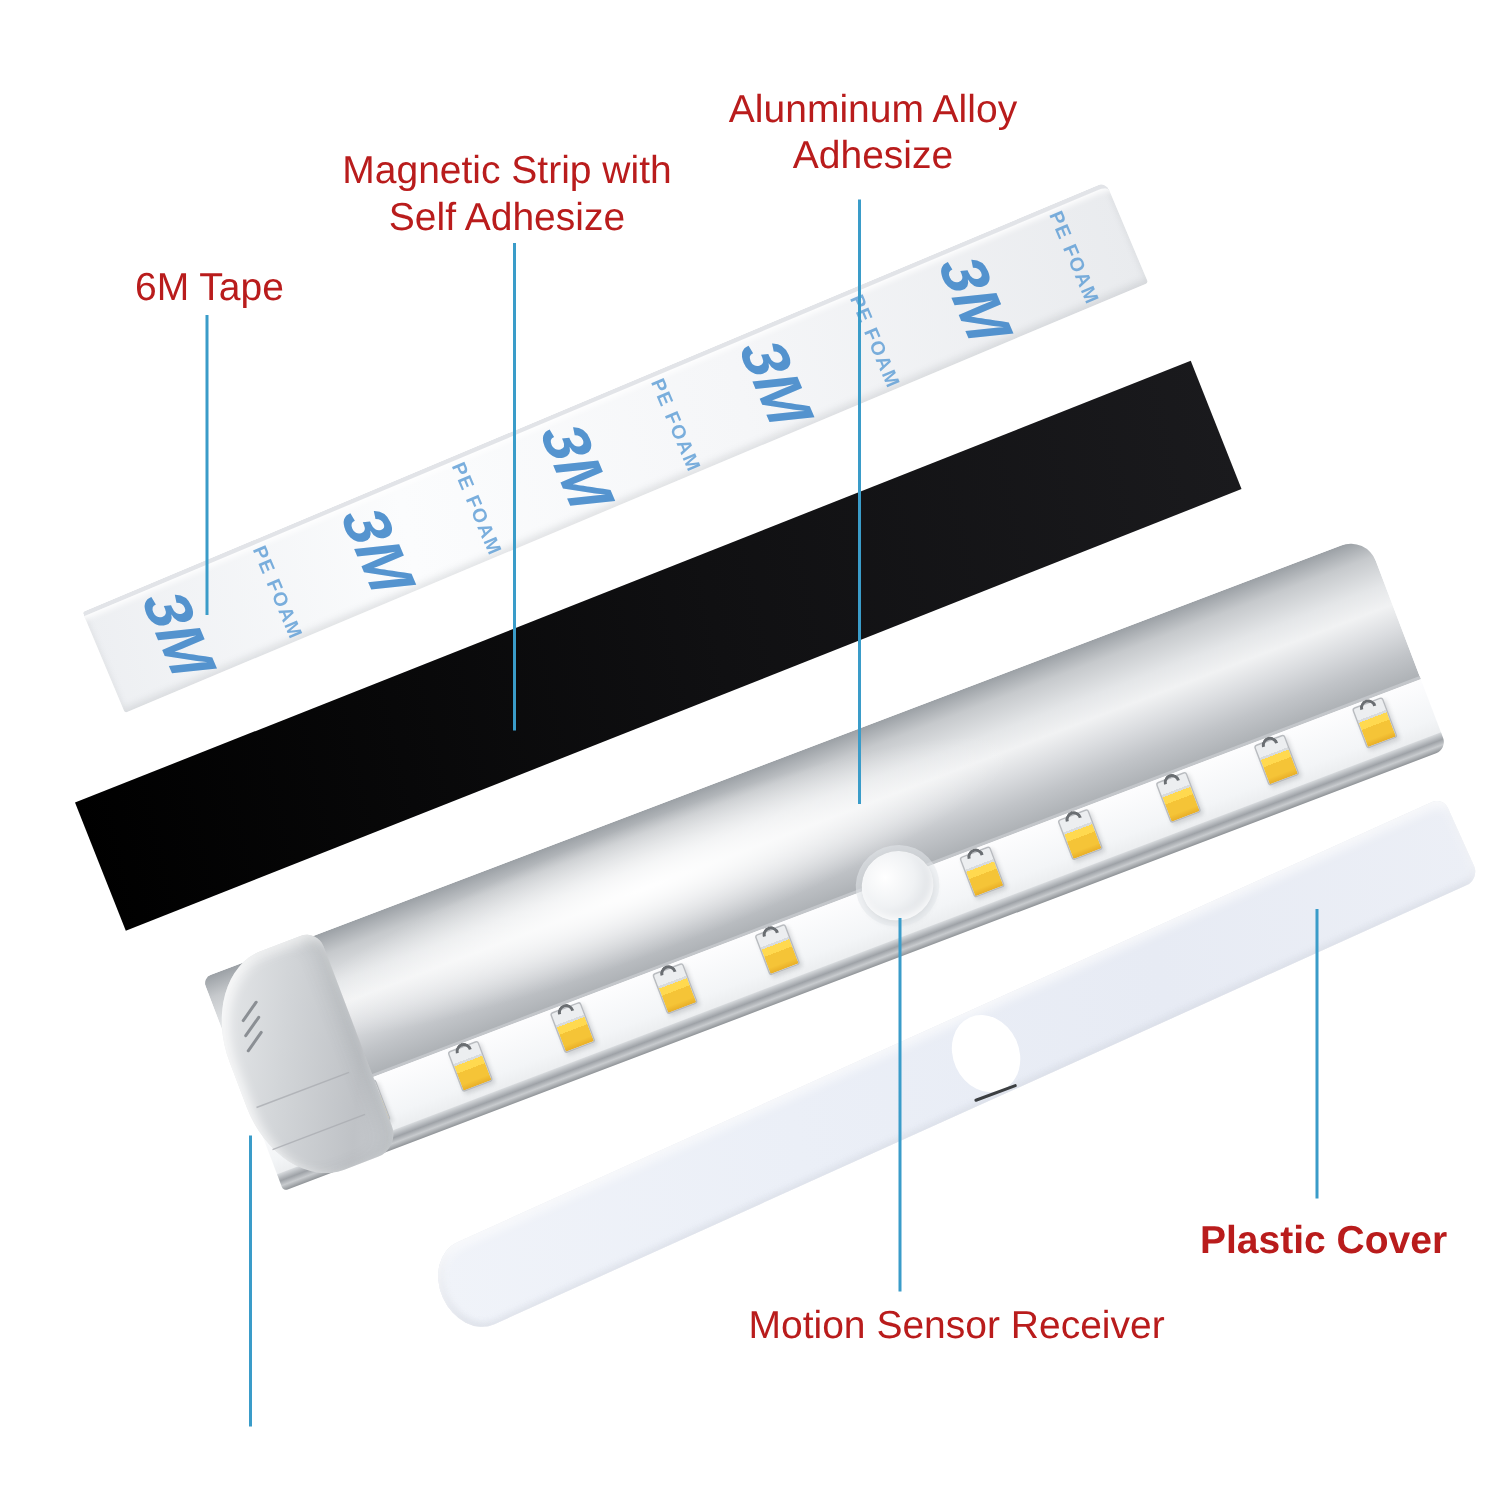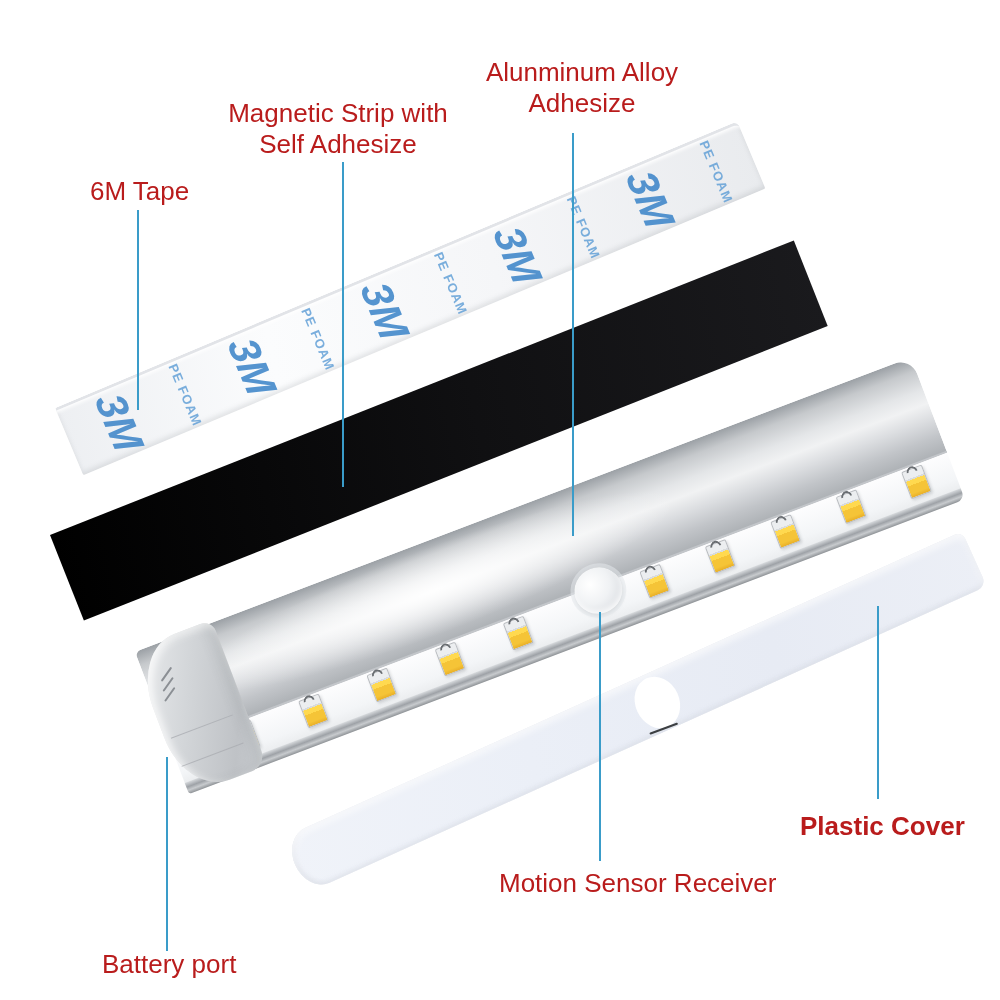--- a/index.html
+++ b/index.html
@@ -172,14 +172,13 @@
 
   <div class="label center" style="left:446px;top:57px;width:272px;">
     <div>Alunminum Alloy</div>
     <div>Adhesize</div>
   </div>
 
   <div class="label" style="left:462px;top:868px;margin-left:37px;">Motion Sensor Receiver</div>
 
   <div class="label" style="left:800px;top:811px;font-weight:bold;">Plastic Cover</div>
 
-  <div class="label" style="left:102px;top:949px;">Battery port</div>
 </div>
 
 </body></html>

